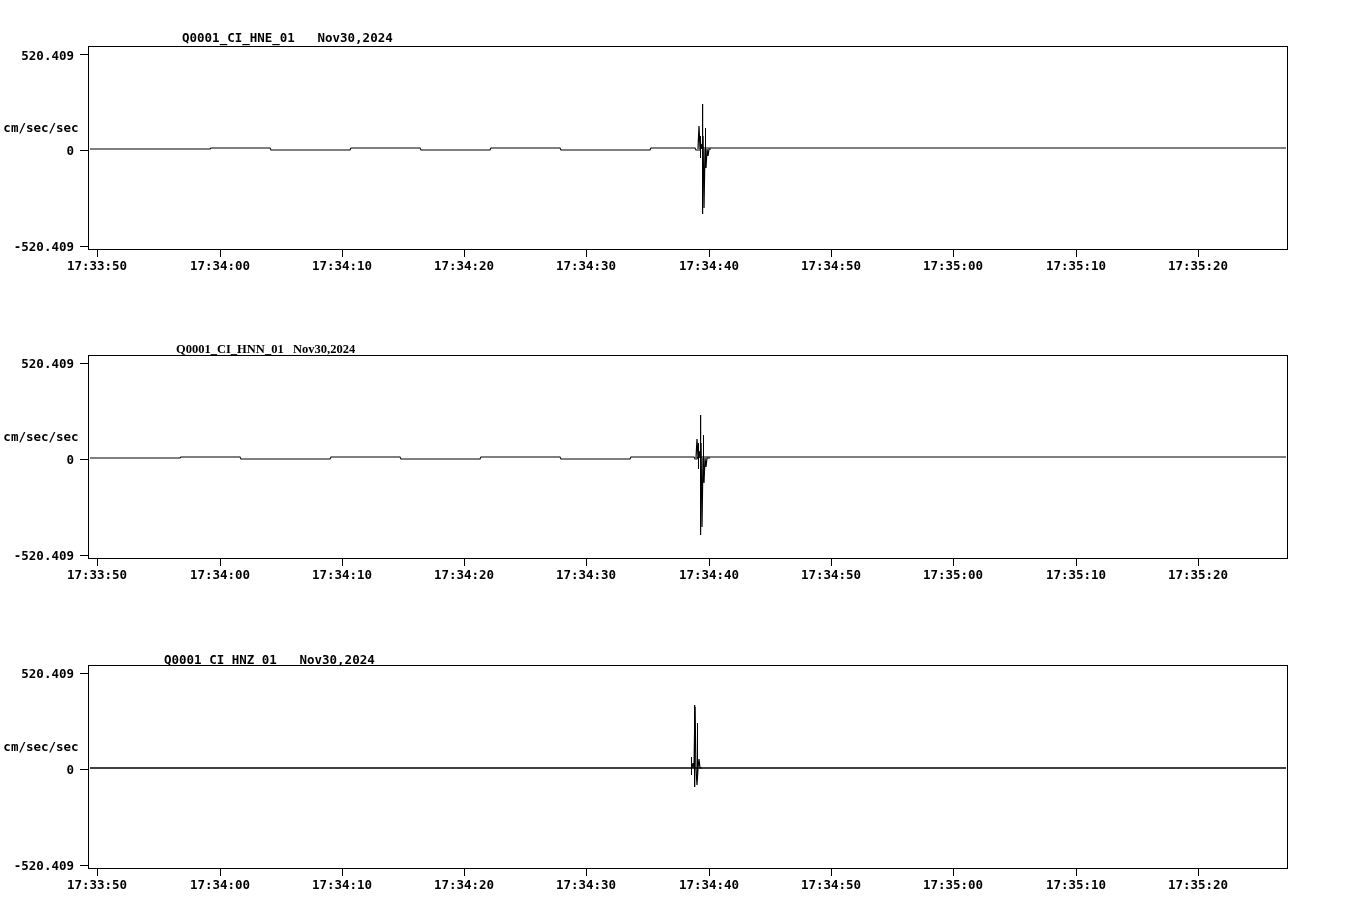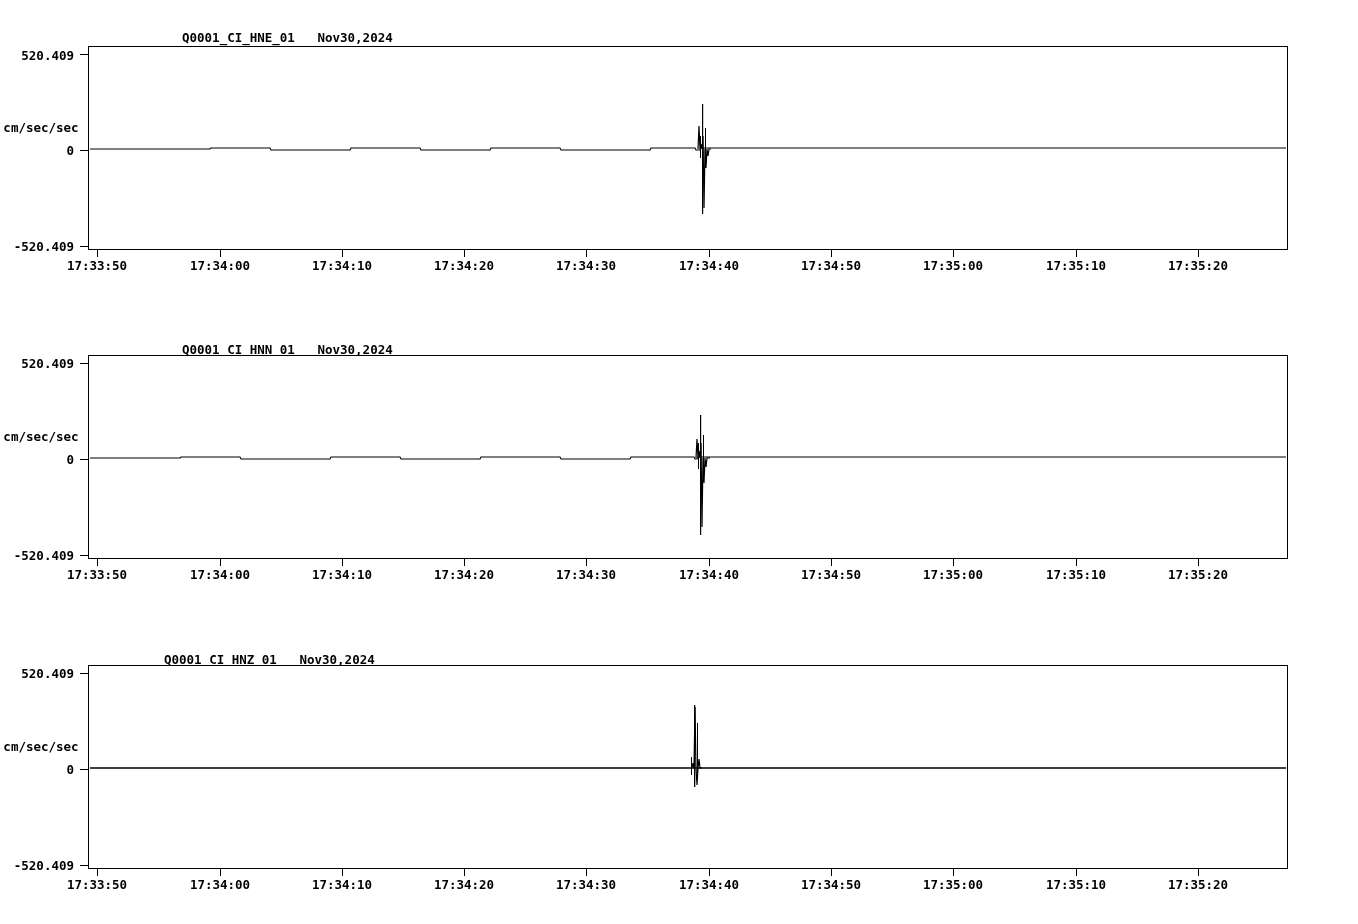--- a/index.html
+++ b/index.html
@@ -122,21 +122,21 @@
     <div class="xticklabel" style="left:414px;top:258px;width:100px;">17:34:20</div>
     <div class="xticklabel" style="left:536px;top:258px;width:100px;">17:34:30</div>
     <div class="xticklabel" style="left:659px;top:258px;width:100px;">17:34:40</div>
     <div class="xticklabel" style="left:781px;top:258px;width:100px;">17:34:50</div>
     <div class="xticklabel" style="left:903px;top:258px;width:100px;">17:35:00</div>
     <div class="xticklabel" style="left:1026px;top:258px;width:100px;">17:35:10</div>
     <div class="xticklabel" style="left:1148px;top:258px;width:100px;">17:35:20</div>
   </div>
 
   <div class="panel" style="top:303px;height:290px;">
-    <div class="panel-title" style="left:182px;top:39px;">Q0001_CI_HNN_01   Nov30,2024</div>
+    <div class="panel-title" style="left:176px;top:39px;font-family:Liberation Serif, serif;">Q0001_CI_HNN_01   Nov30,2024</div>
 
     <div class="ylabel-top" style="left:0px;top:53px;width:74px;">520.409</div>
     <div class="yunits" style="left:0px;top:126px;width:82px;">cm/sec/sec</div>
     <div class="ylabel-zero" style="left:0px;top:149px;width:74px;">0</div>
     <div class="ylabel-bot" style="left:0px;top:245px;width:74px;">-520.409</div>
 
     <div class="ytick" style="left:80px;top:60px;width:9px;"></div>
     <div class="ytick" style="left:80px;top:156px;width:9px;"></div>
     <div class="ytick" style="left:80px;top:252px;width:9px;"></div>
 

